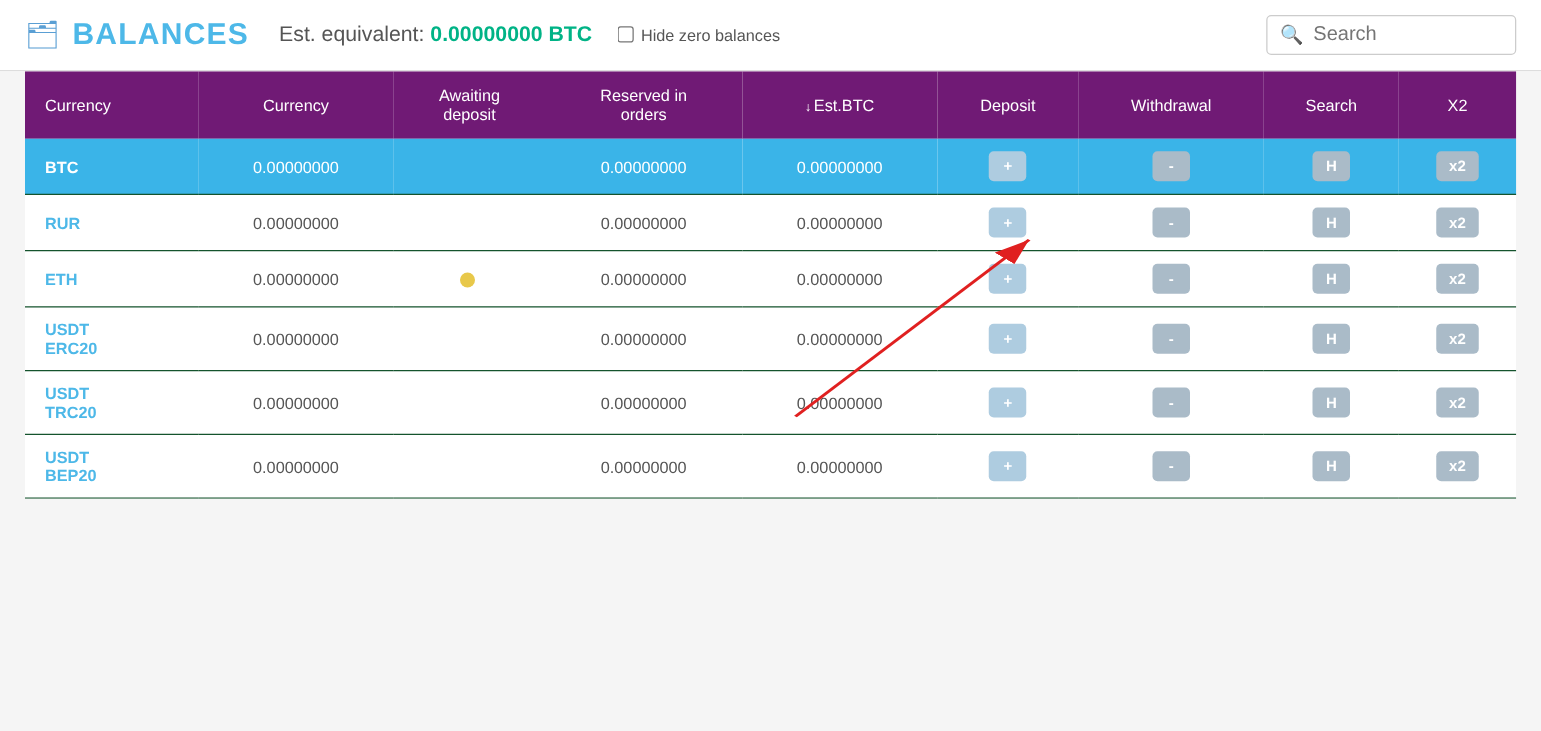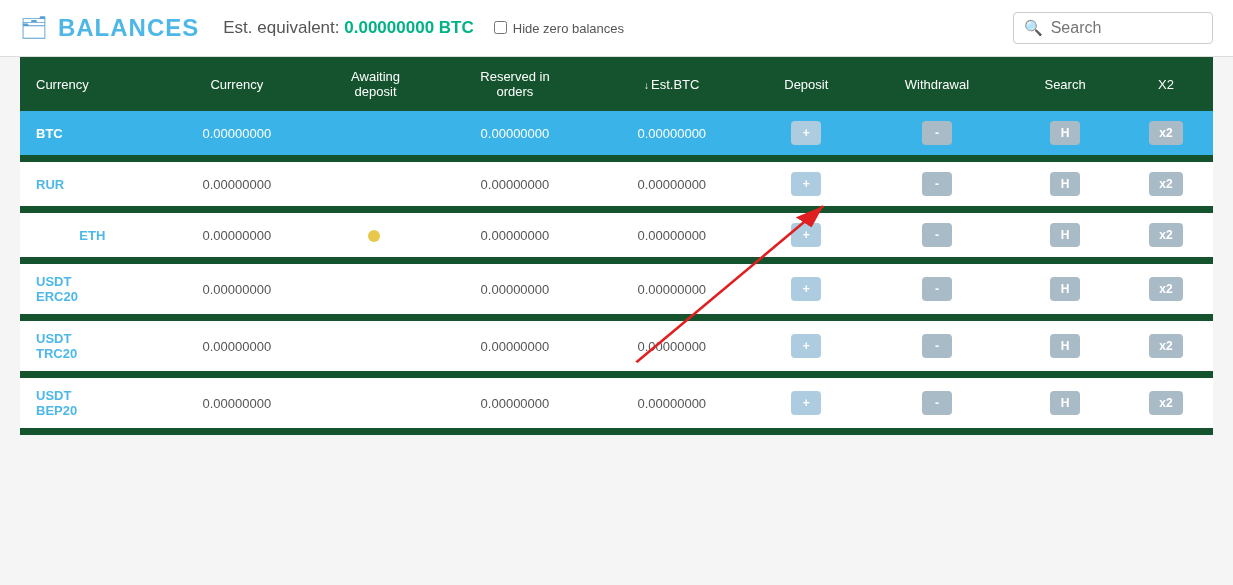--- a/index.html
+++ b/index.html
@@ -84,38 +84,38 @@
       position: relative;
     }
 
     table {
       width: 100%;
       border-collapse: collapse;
       background: #fff;
     }
 
     thead tr {
-      background: #14532d;
+      background: #701a75;
       color: #fff;
     }
 
     thead th {
       padding: 12px 10px;
       text-align: center;
       font-weight: normal;
       font-size: 13px;
     }
 
     thead th:first-child {
       text-align: left;
       padding-left: 16px;
     }
 
     tbody tr {
-      border-bottom: 7px solid #14532d;
+      border-bottom: 1px solid #14532d;
       margin-top: 40px;
     }
 
     tbody tr:nth-child(1) {
       background: #3ab4e8;
       color: #fff;
     }
 
     tbody tr:nth-child(1) td {
       color: #fff;
@@ -269,21 +269,21 @@
             <td>0.00000000</td>
             <td></td>
             <td>0.00000000</td>
             <td>0.00000000</td>
             <td><button class="btn-action btn-plus">+</button></td>
             <td><button class="btn-action btn-minus">-</button></td>
             <td><button class="btn-action btn-h">H</button></td>
             <td><button class="btn-action btn-x2">x2</button></td>
           </tr>
           <tr>
-            <td style="white-space: pre-line; text-align: center;">ETH</td>
+            <td style="white-space: pre-line;">ETH</td>
             <td>0.00000000</td>
             <td><span class="yellow-dot"></span></td>
             <td>0.00000000</td>
             <td>0.00000000</td>
             <td><button class="btn-action btn-plus">+</button></td>
             <td><button class="btn-action btn-minus">-</button></td>
             <td><button class="btn-action btn-h">H</button></td>
             <td><button class="btn-action btn-x2">x2</button></td>
           </tr>
           <tr>

